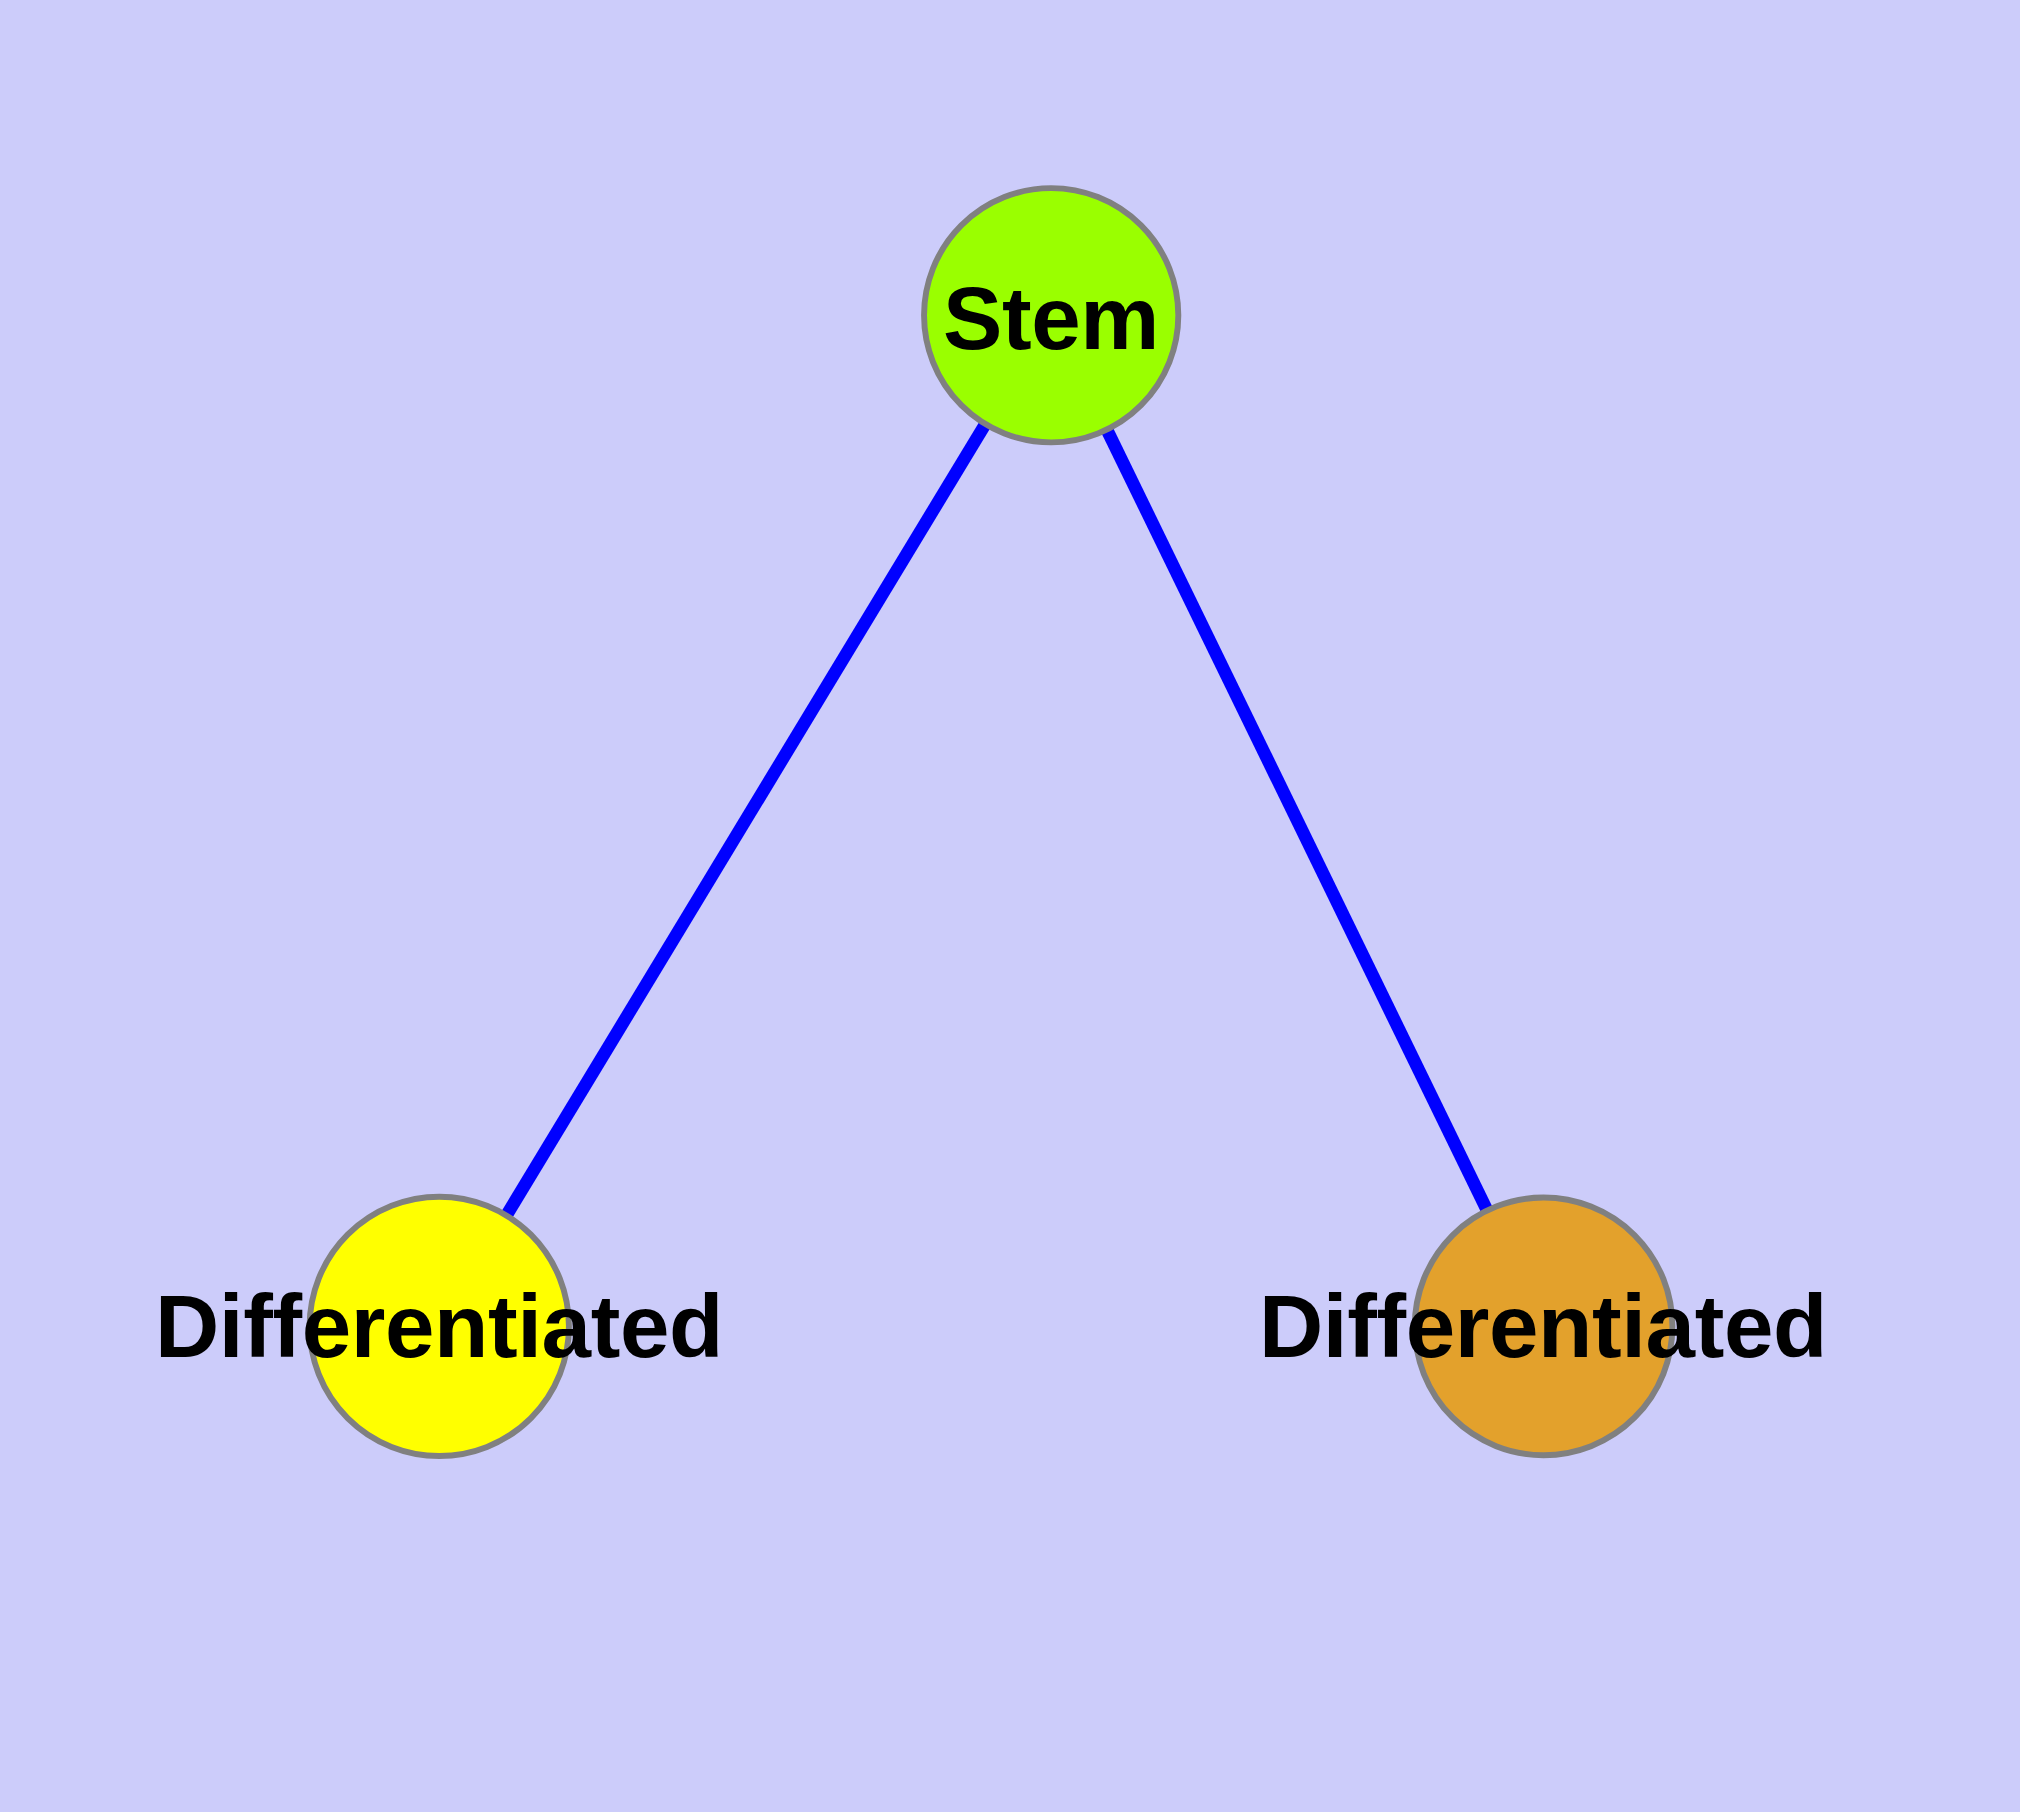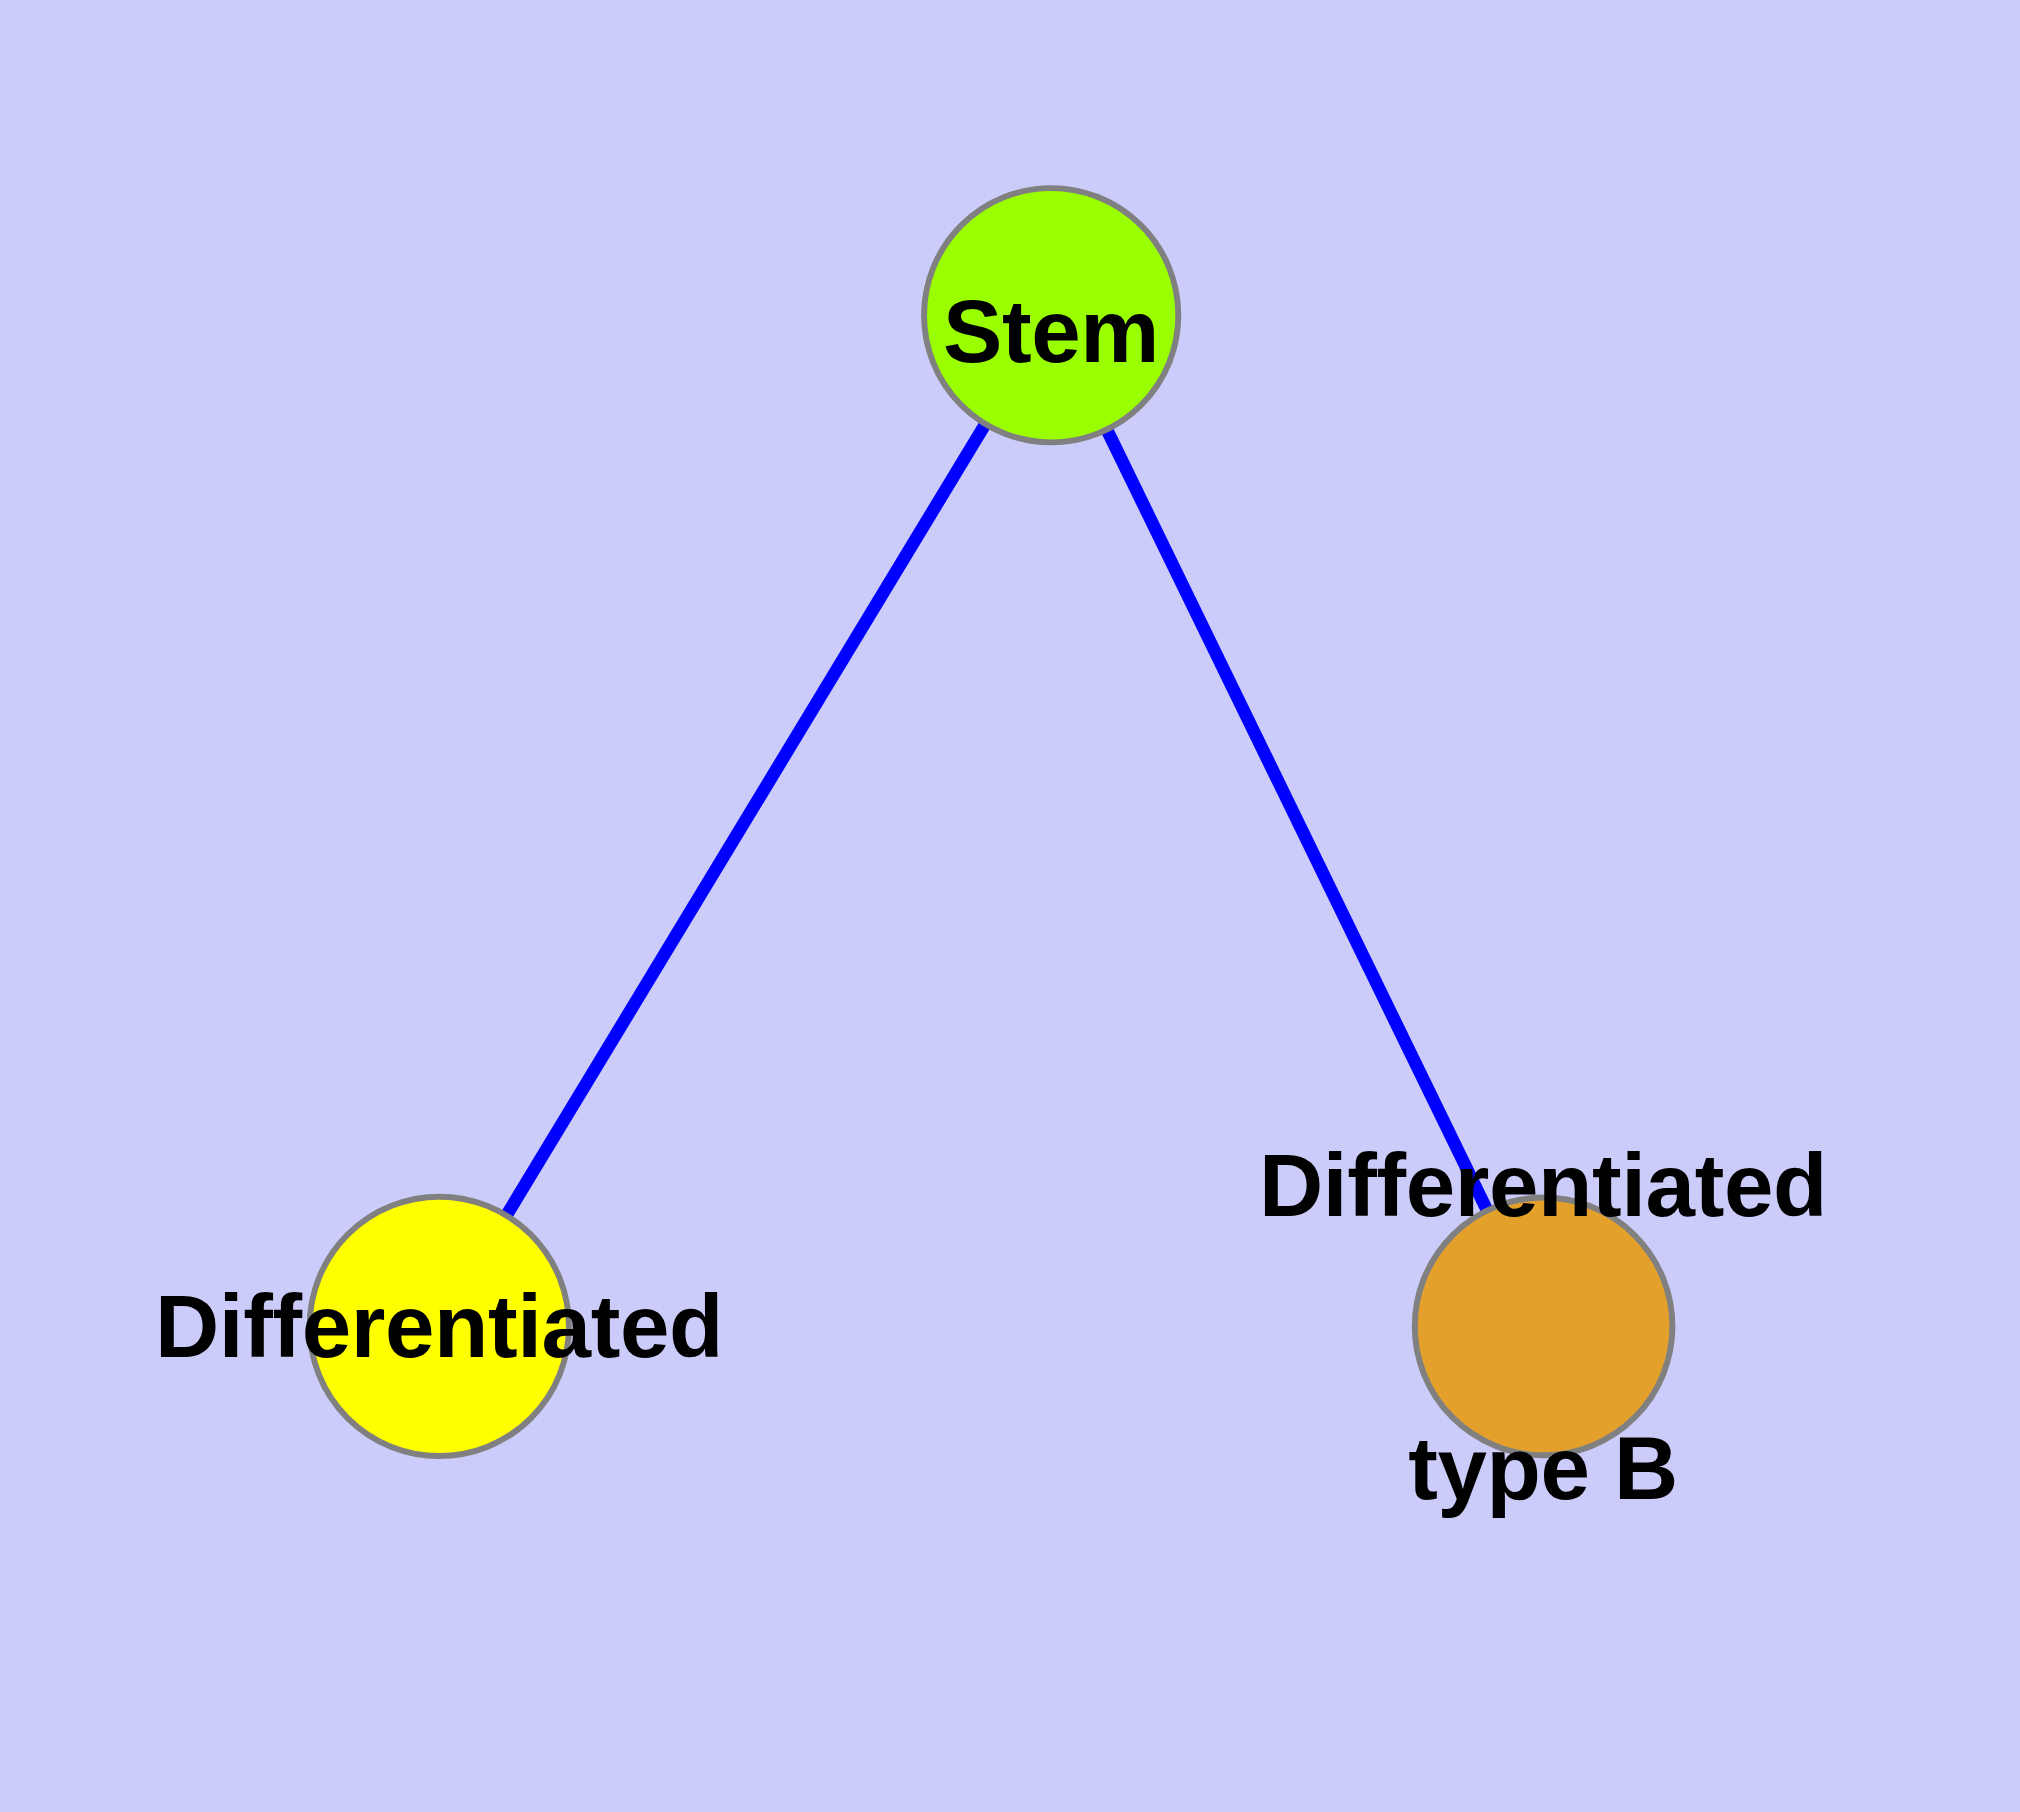--- a/index.html
+++ b/index.html
@@ -58,27 +58,26 @@
       <line id="edge-stem-b" x1="1306.552361811538" y1="508.6557102257572" x2="1753.5719492172575" y2="1426.5461883239038" stroke="#0000ff" stroke-width="15" stroke-linecap="butt"></line>
     </g>
 
     <g id="node-layer">
       <circle id="node-stem" cx="1240" cy="372" r="150" fill="#9aff00" stroke="#808080" stroke-width="7"></circle>
       <circle id="node-diff_a" cx="518" cy="1565" r="153" fill="#ffff00" stroke="#808080" stroke-width="7"></circle>
       <circle id="node-diff_b" cx="1821" cy="1565" r="152" fill="#e3a12c" stroke="#808080" stroke-width="7"></circle>
     </g>
   </svg>
 
-  <div class="node-label" id="label-stem" style="left: 1051px; top: 331px; color: rgb(0, 0, 0);">
+  <div class="node-label" id="label-stem" style="left: 1051px; top: 318px; color: rgb(0, 0, 0);">
     <div>Stem</div>
   </div>
 
   <div class="node-label" id="label-diff_a" style="left: 439px; top: 1326px; color: rgb(0, 0, 0);">
     <div>Differentiated</div>
   </div>
 
   <div class="node-label" id="label-diff_b" style="left: 1543px; top: 1326px; color: rgb(0, 0, 0);">
     <div>Differentiated</div>
-    <div>type B</div>
   </div>
 
 </div>
 
 
 </body></html>

